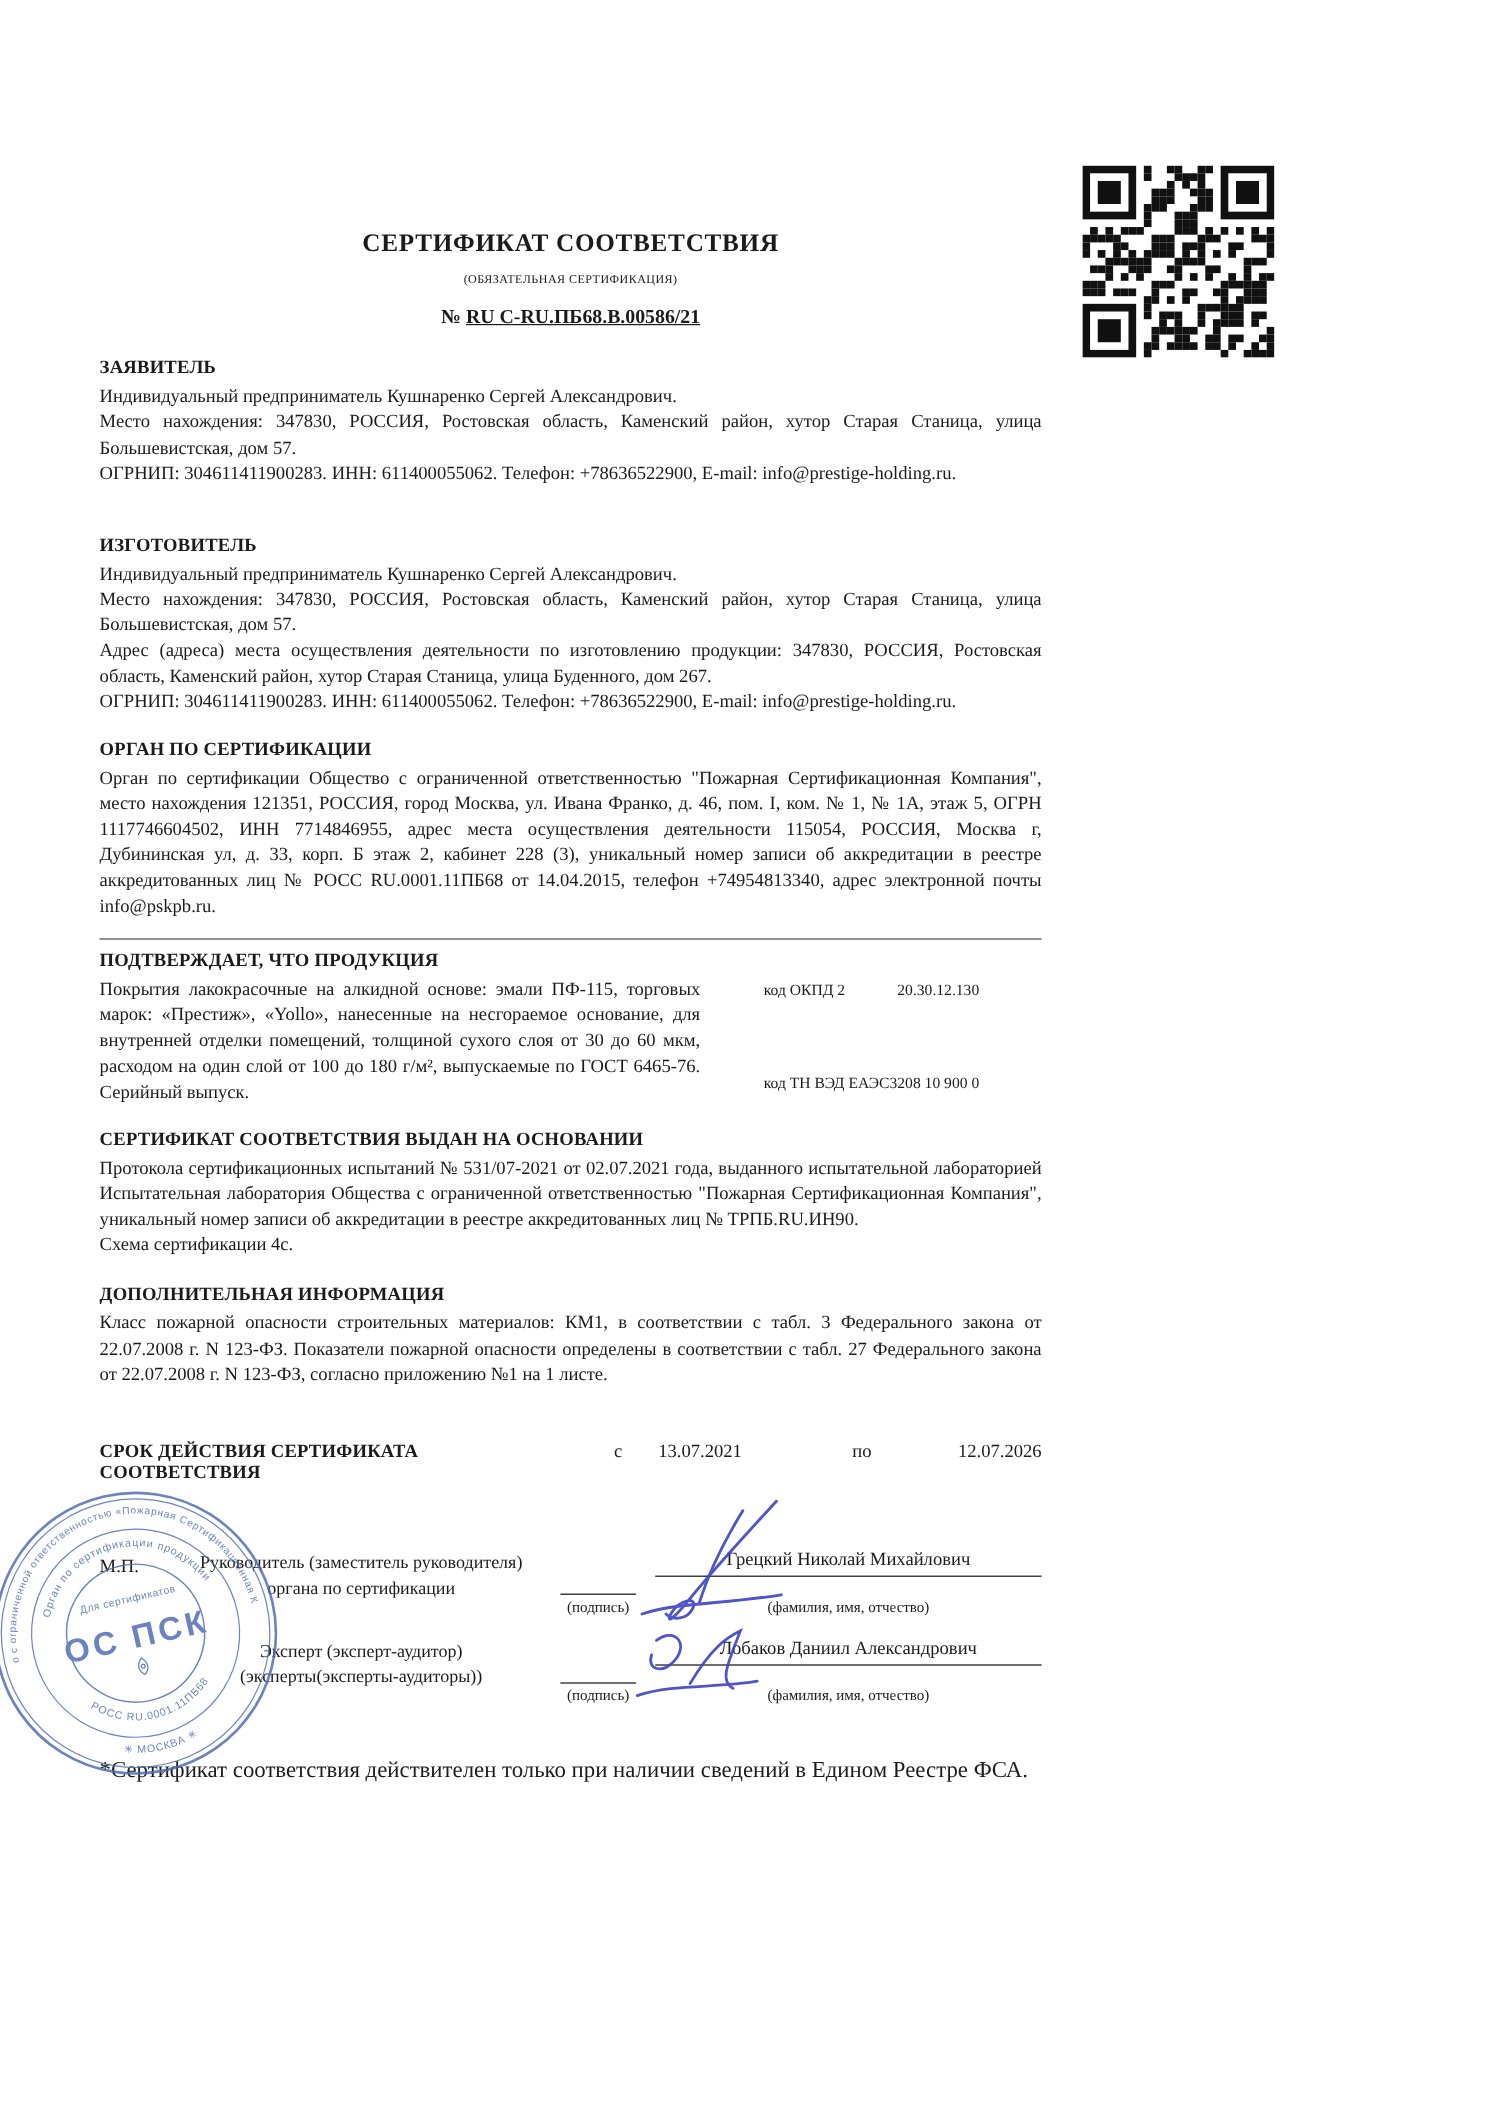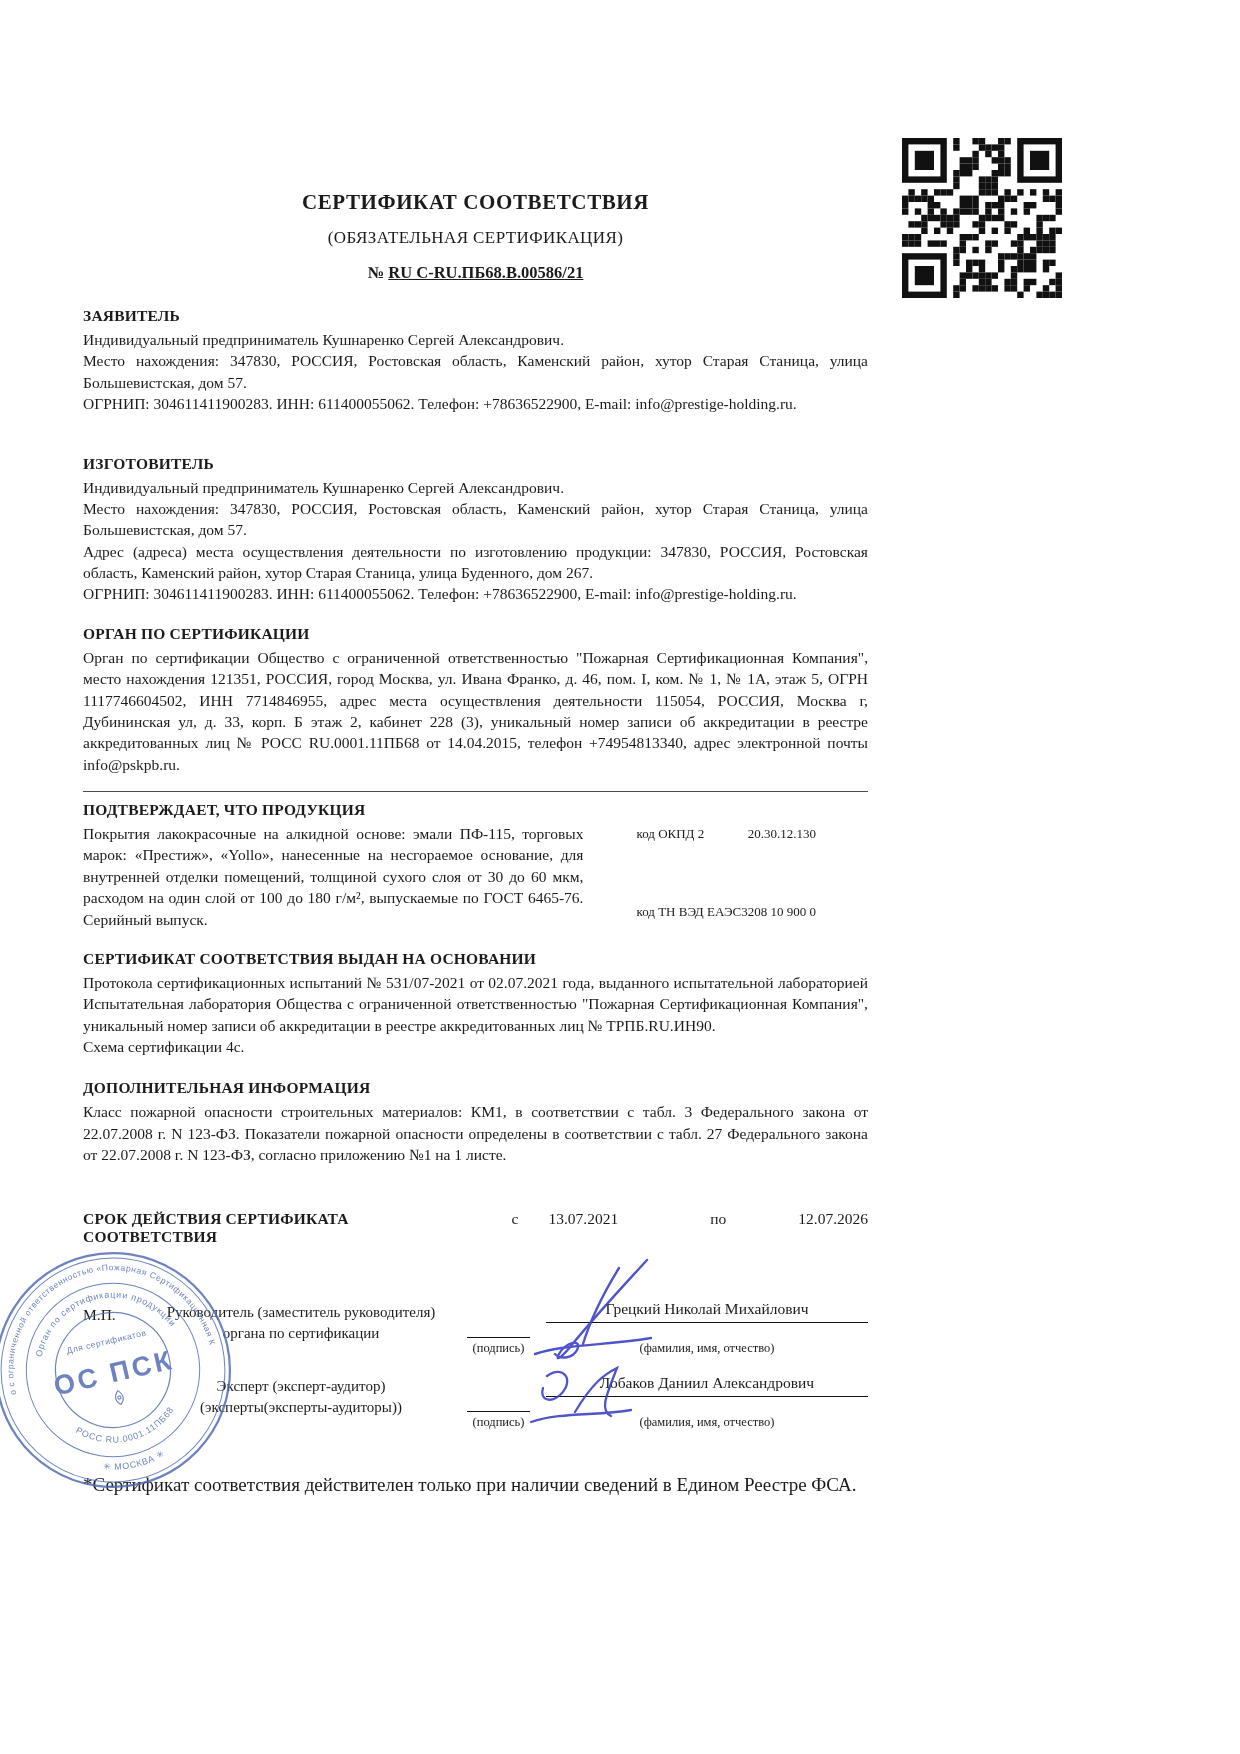--- a/index.html
+++ b/index.html
@@ -15,21 +15,21 @@
     background:#fff;
     padding:190px 200px 0 83px;
   }
 
   
   .qr { position:absolute; top:138px; left:902px; width:160px; height:160px; }
 
   
   .doc-header { text-align:center; }
   .title { font-size:21px; font-weight:bold; letter-spacing:0.6px; }
-  .subtitle { font-size:17px; margin-top:13px; letter-spacing:0.4px; }
+  .subtitle { font-size:10px; margin-top:13px; letter-spacing:0.4px; }
   .cert-number { font-size:16.5px; font-weight:bold; margin-top:15px; }
   .cert-number .num-underline { text-decoration:underline; }
 
   
   section { margin-top:24px; }
   section h2 { font-size:15.5px; font-weight:bold; letter-spacing:0.2px; margin-bottom:4px; }
   section p { font-size:15.5px; line-height:1.38; text-align:justify; }
   .sec-manufacturer { margin-top:40px; }
   .sec-body { margin-top:20px; }
   .sec-product { margin-top:16px; border-top:1px solid #4a4a4a; padding-top:9px; }

